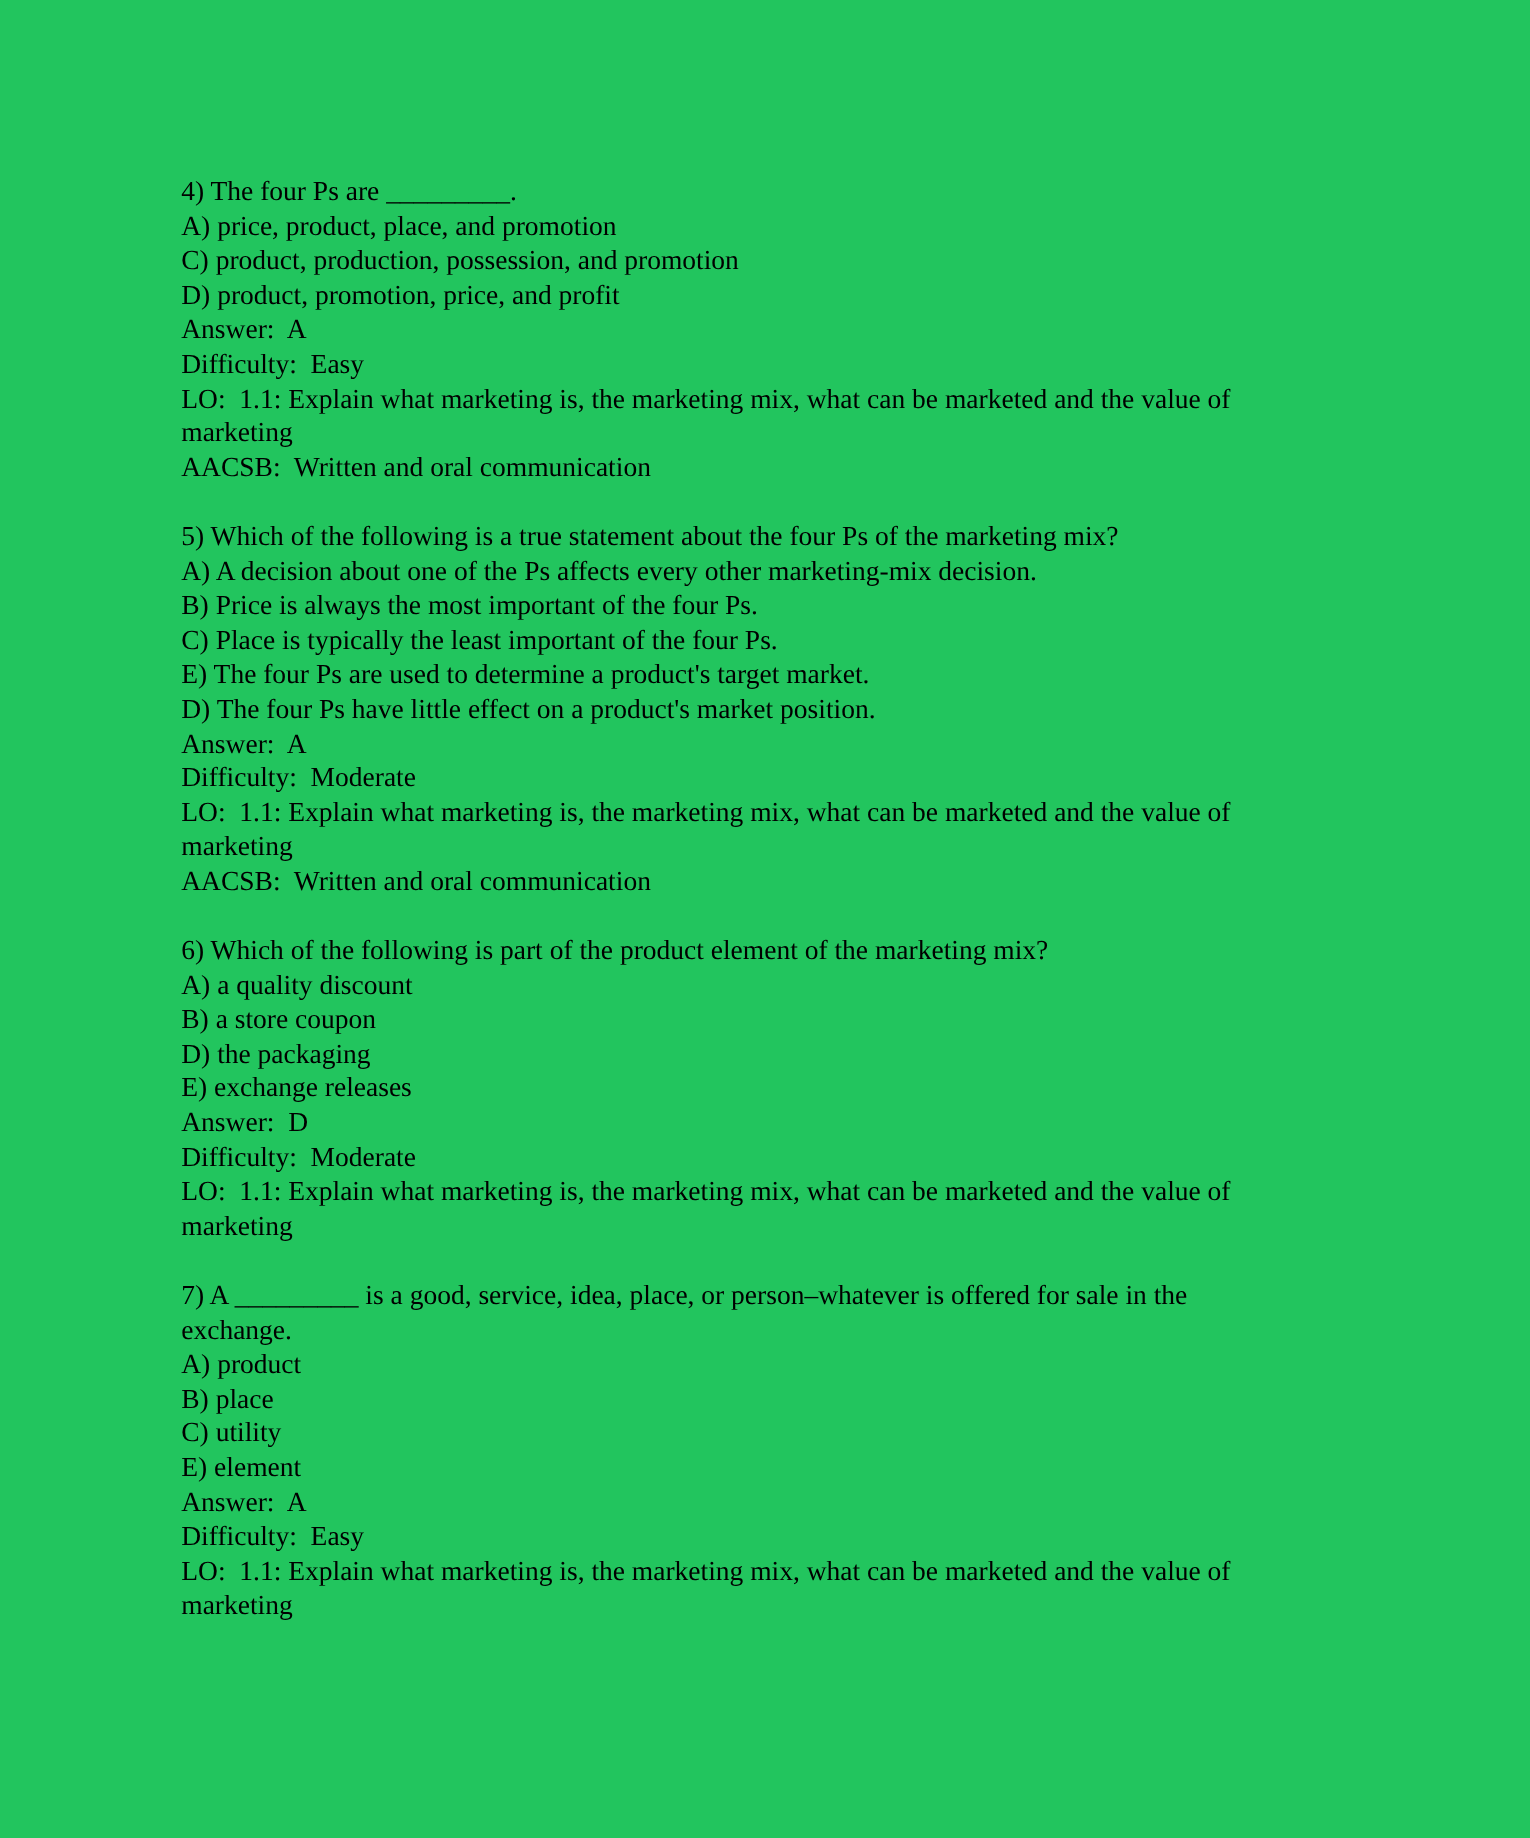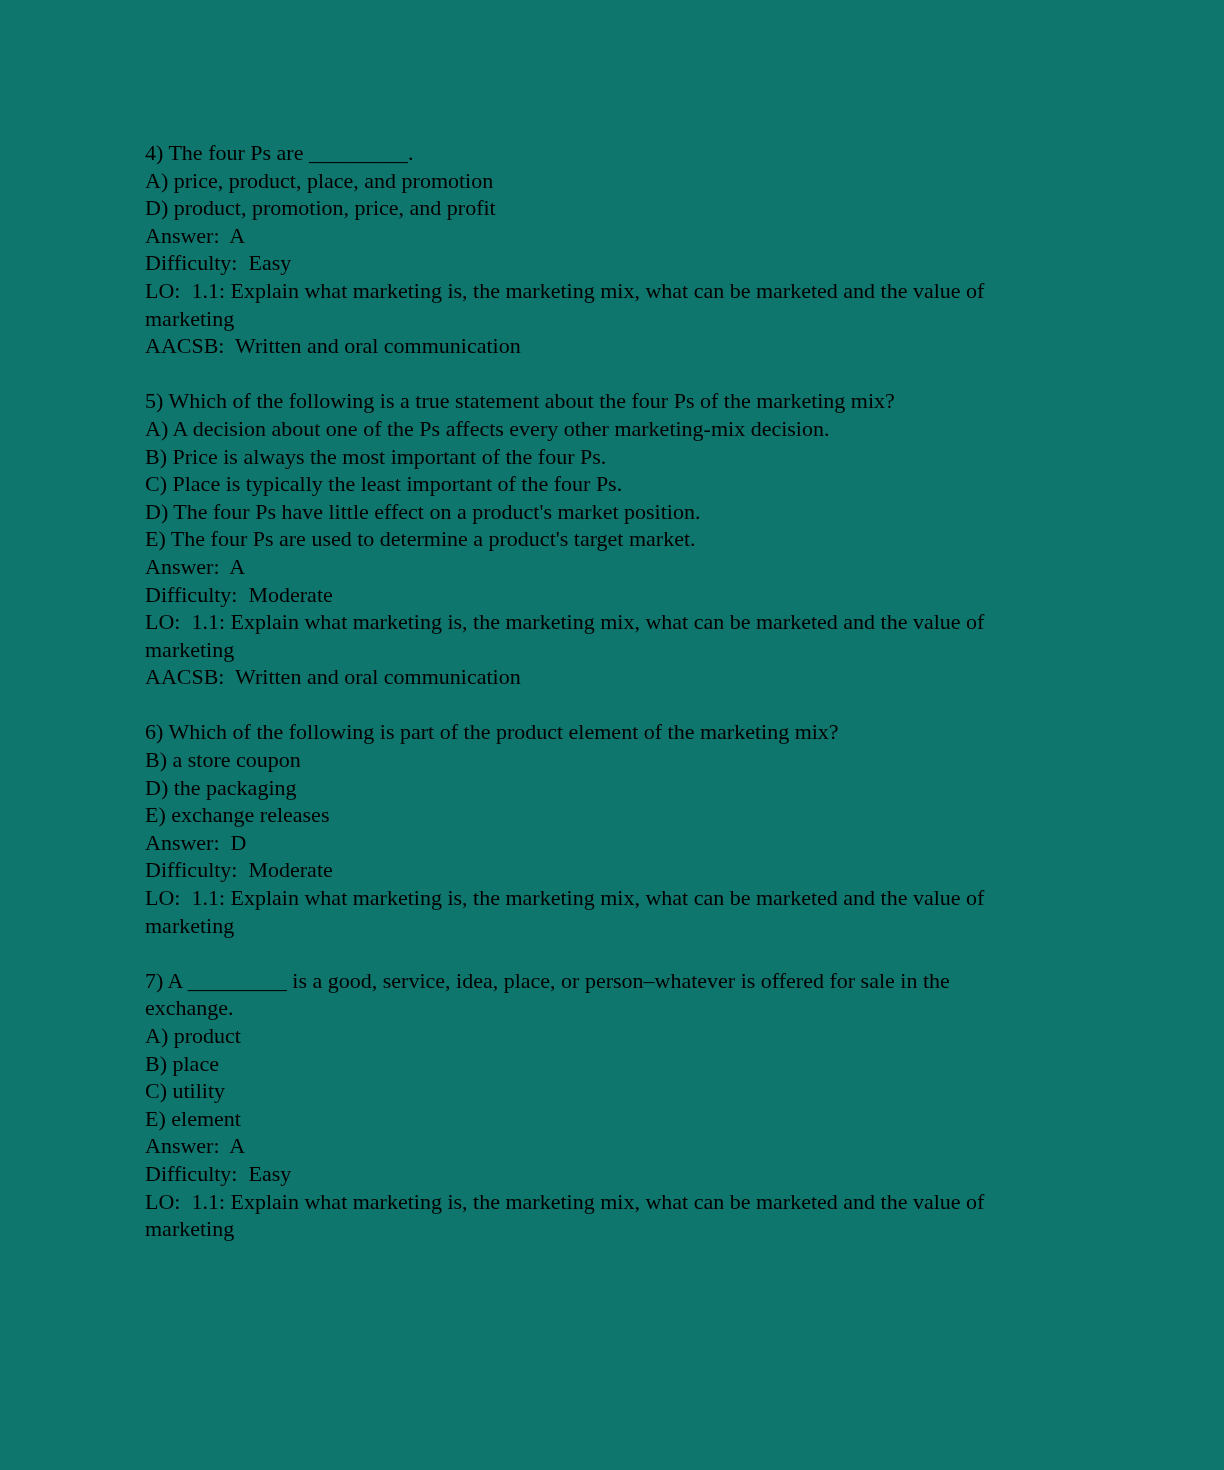--- a/index.html
+++ b/index.html
@@ -10,63 +10,65 @@
   body {
     width: 1224px;
     height: 1470px;
     overflow: hidden;
   }
   .page {
     box-sizing: border-box;
     width: 1224px;
     height: 1470px;
     padding: 139px 120px 0 145px;
-    background: #0f766e;
+    background: #22c55e;
     color: #000000;
     font-family: "Liberation Serif", "DejaVu Serif", serif;
     font-size: 22px;
     line-height: 27.6px;
   }
   .question-block {
     margin: 0 0 27.6px 0;
   }
   .text-line {
     white-space: pre;   
   }
 </style>
 </head>
 <body>
 
 <div class="page">
   <div id="questions-container">
       <div class="question-block">
         <div class="text-line">4) The four Ps are _________.</div>
         <div class="text-line">A) price, product, place, and promotion</div>
+        <div class="text-line">C) product, production, possession, and promotion</div>
         <div class="text-line">D) product, promotion, price, and profit</div>
         <div class="text-line">Answer:  A</div>
         <div class="text-line">Difficulty:  Easy</div>
         <div class="text-line">LO:  1.1: Explain what marketing is, the marketing mix, what can be marketed and the value of</div>
         <div class="text-line">marketing</div>
         <div class="text-line">AACSB:  Written and oral communication</div>
       </div>
       <div class="question-block">
         <div class="text-line">5) Which of the following is a true statement about the four Ps of the marketing mix?</div>
         <div class="text-line">A) A decision about one of the Ps affects every other marketing-mix decision.</div>
         <div class="text-line">B) Price is always the most important of the four Ps.</div>
         <div class="text-line">C) Place is typically the least important of the four Ps.</div>
+        <div class="text-line">E) The four Ps are used to determine a product's target market.</div>
         <div class="text-line">D) The four Ps have little effect on a product's market position.</div>
-        <div class="text-line">E) The four Ps are used to determine a product's target market.</div>
         <div class="text-line">Answer:  A</div>
         <div class="text-line">Difficulty:  Moderate</div>
         <div class="text-line">LO:  1.1: Explain what marketing is, the marketing mix, what can be marketed and the value of</div>
         <div class="text-line">marketing</div>
         <div class="text-line">AACSB:  Written and oral communication</div>
       </div>
       <div class="question-block">
         <div class="text-line">6) Which of the following is part of the product element of the marketing mix?</div>
+        <div class="text-line">A) a quality discount</div>
         <div class="text-line">B) a store coupon</div>
         <div class="text-line">D) the packaging</div>
         <div class="text-line">E) exchange releases</div>
         <div class="text-line">Answer:  D</div>
         <div class="text-line">Difficulty:  Moderate</div>
         <div class="text-line">LO:  1.1: Explain what marketing is, the marketing mix, what can be marketed and the value of</div>
         <div class="text-line">marketing</div>
       </div>
       <div class="question-block">
         <div class="text-line">7) A _________ is a good, service, idea, place, or person–whatever is offered for sale in the</div>

